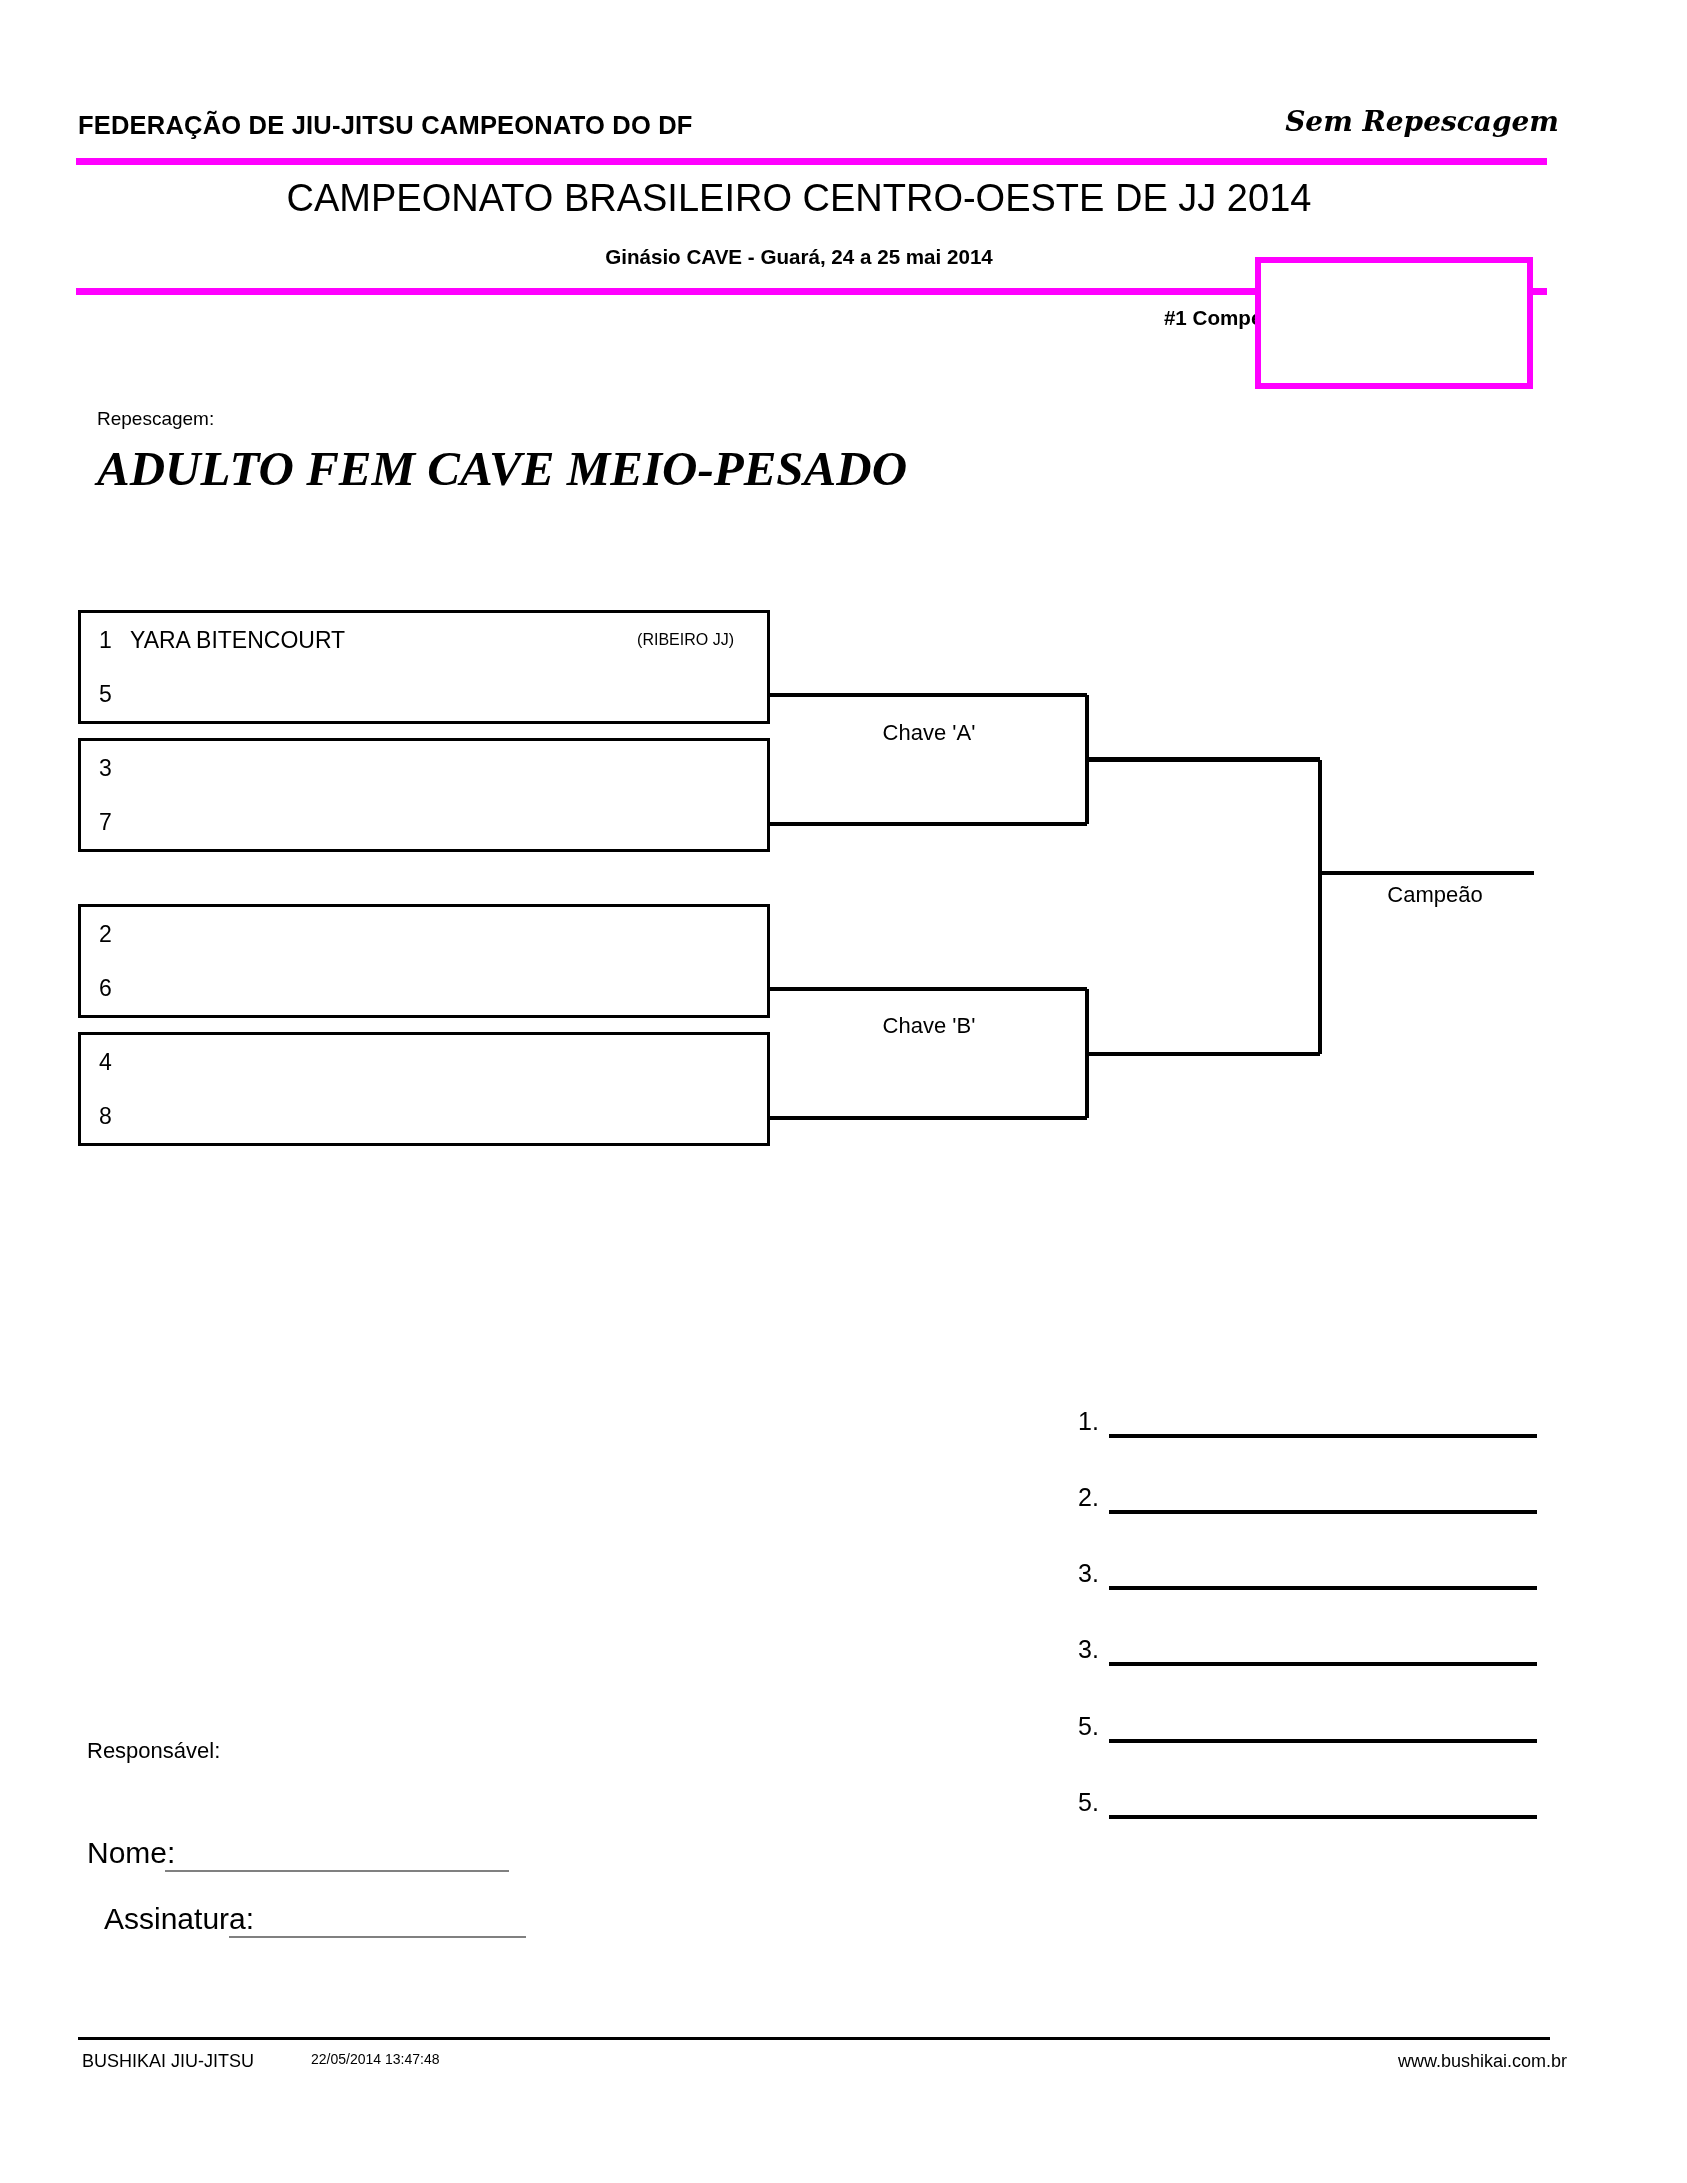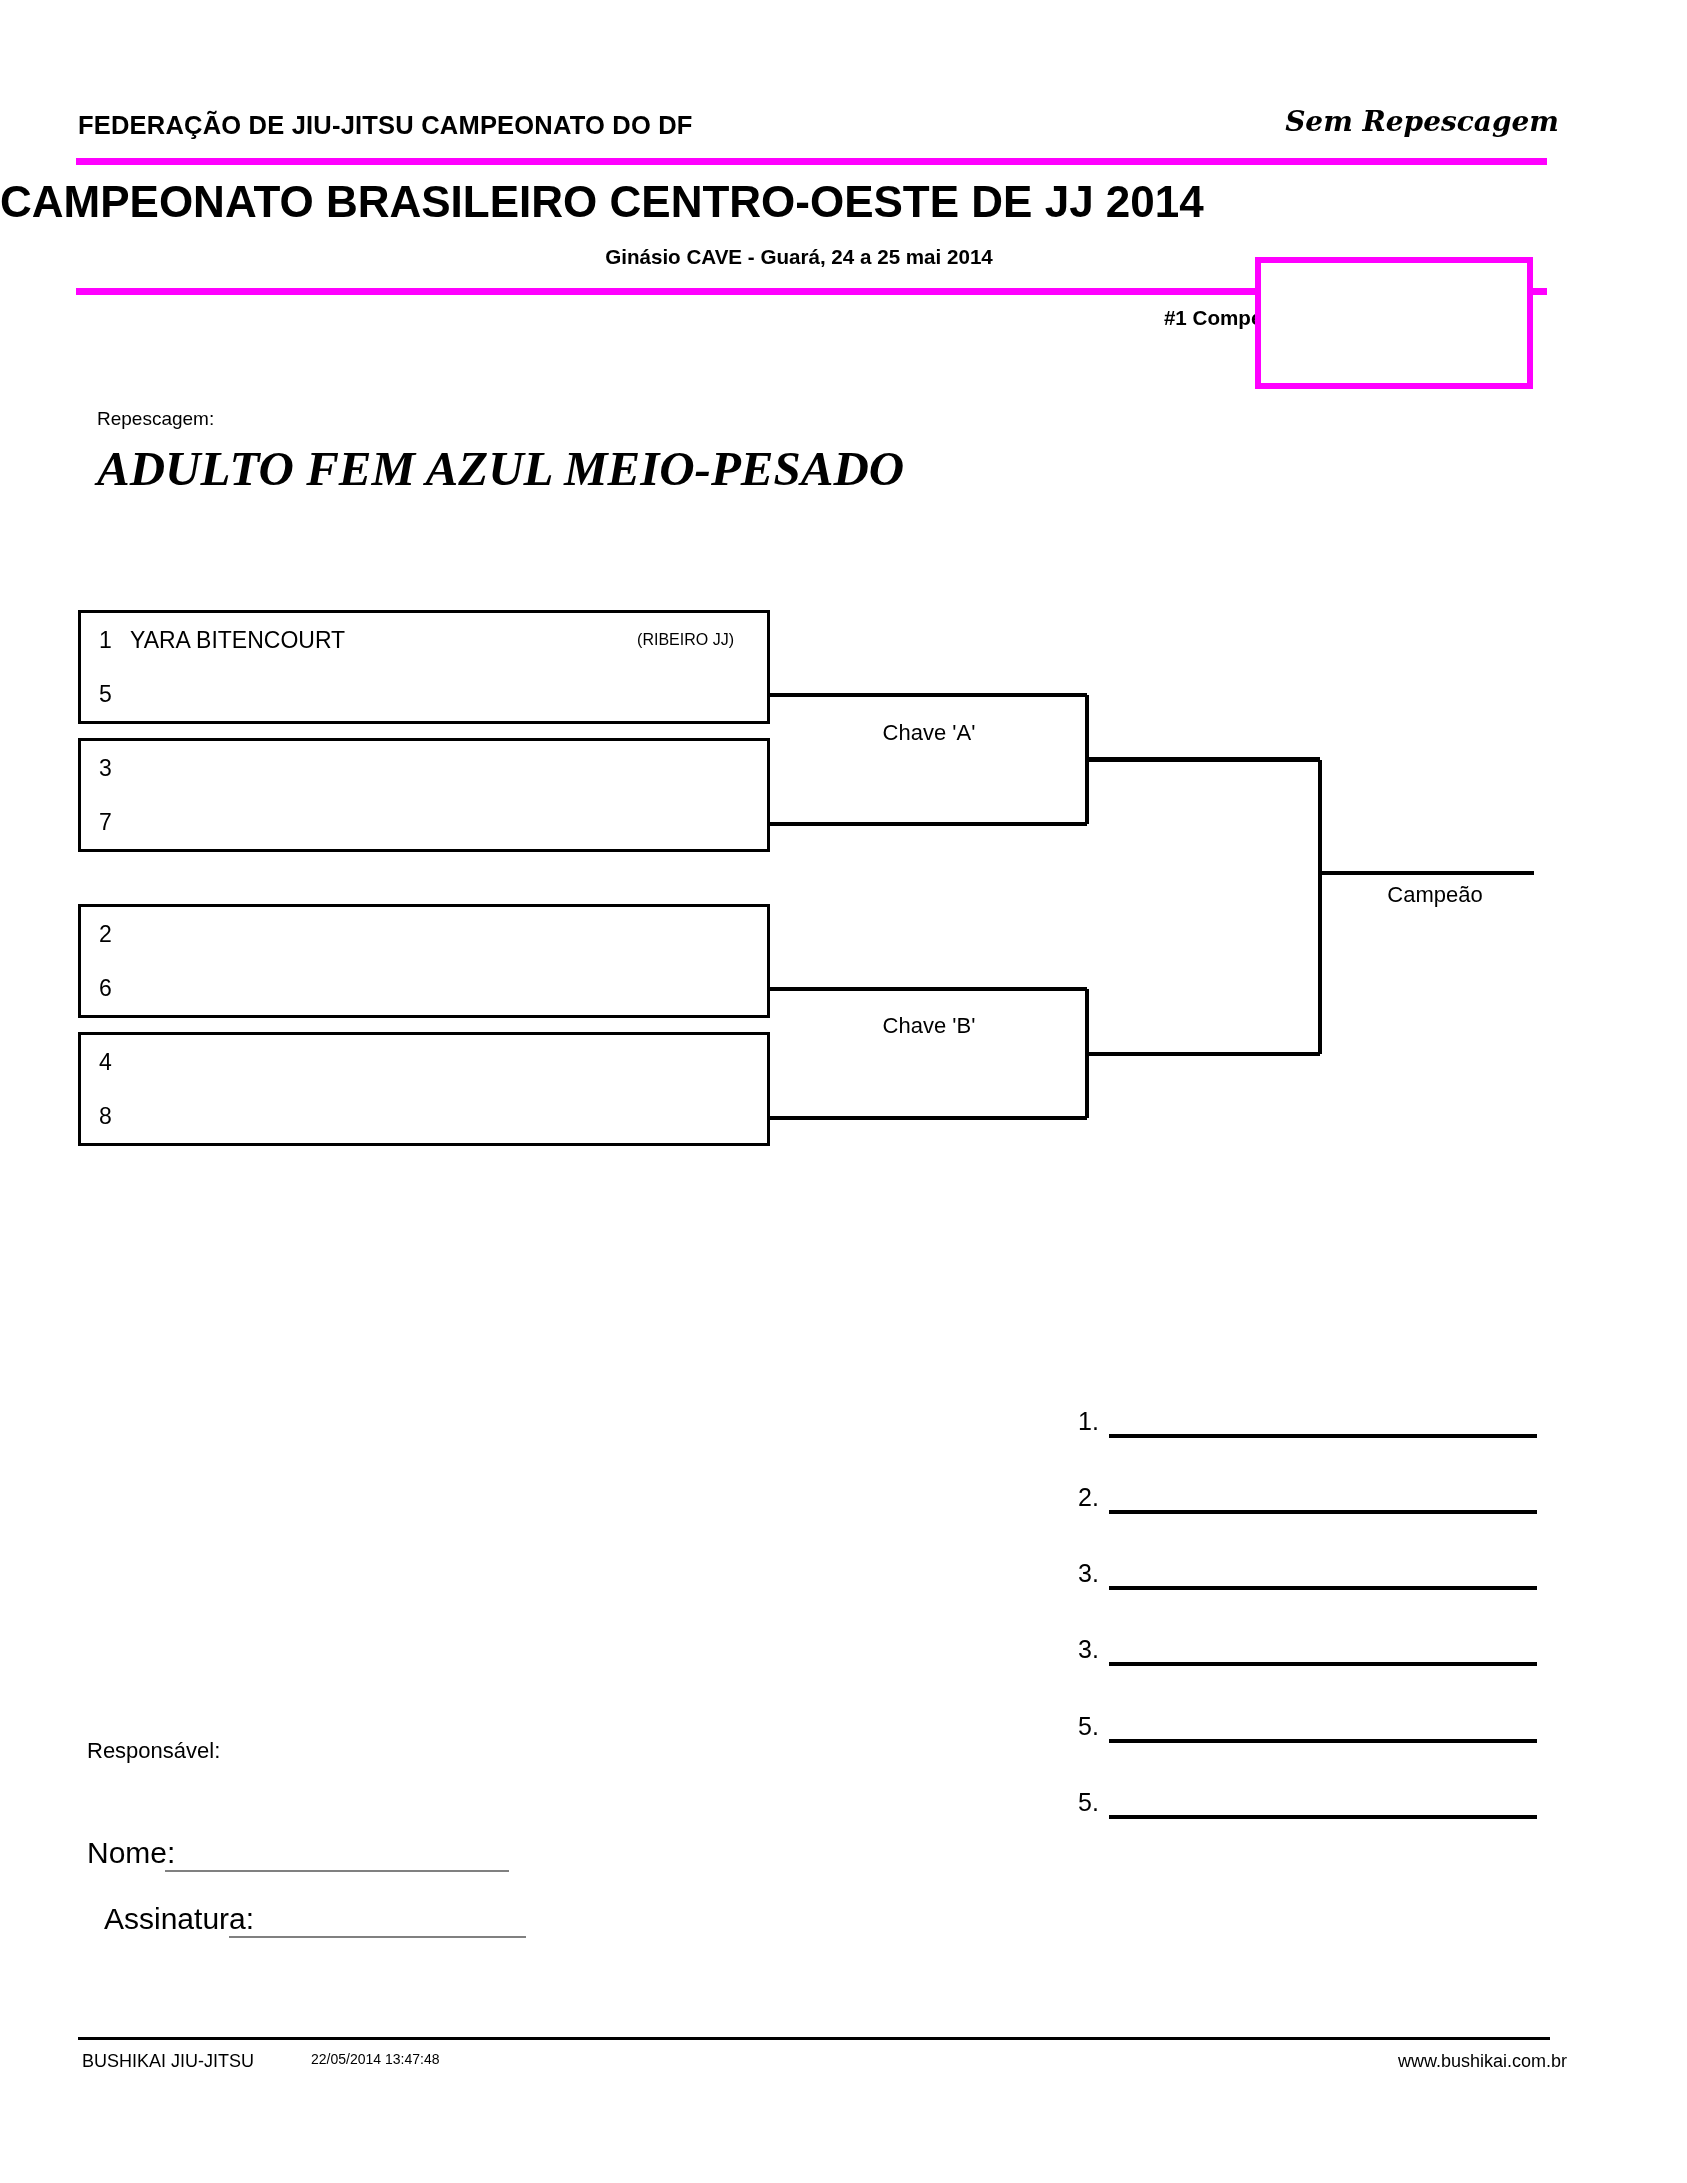--- a/index.html
+++ b/index.html
@@ -46,22 +46,23 @@
     top: 158px;
     width: 1471px;
     height: 7.4px;
     background: #FF00FF;
   }
   .event-title {
     position: absolute;
     left: 0;
     top: 177px;
     width: 1598px;
-    font-size: 44px;
-    font-weight: bold;
+    text-align: center;
+    font-size: 38px;
+    font-weight: normal;
     white-space: nowrap;
   }
   .event-sub {
     position: absolute;
     left: 0;
     top: 245px;
     width: 1598px;
     text-align: center;
     font-size: 20.6px;
     font-weight: bold;
@@ -272,21 +273,21 @@
   <div class="event-sub">Ginásio CAVE - Guará, 24 a 25 mai 2014</div>
 
   <div class="rule-second"></div>
 
   <div class="competidores-label">#1 Competidores</div>
 
   <div class="competidores-box"></div>
 
   <div class="categoria-label">Repescagem:</div>
 
-  <div class="categoria-value">ADULTO FEM AZUL MEIO-PESADO</div>
+  <div class="categoria-value">ADULTO FEM CAVE MEIO-PESADO</div>
 
   <svg id="bracket" viewBox="0 0 2048 2650" xmlns="http://www.w3.org/2000/svg">
     <g stroke="#000000" stroke-width="5" fill="none" shape-rendering="crispEdges">
 
       <path d="M 935 844 L 1320 844"></path>
       <path d="M 935 1000 L 1320 1000"></path>
       <path d="M 1320 844 L 1320 1000"></path>
 
       <path d="M 1320 922 L 1603 922"></path>
 

